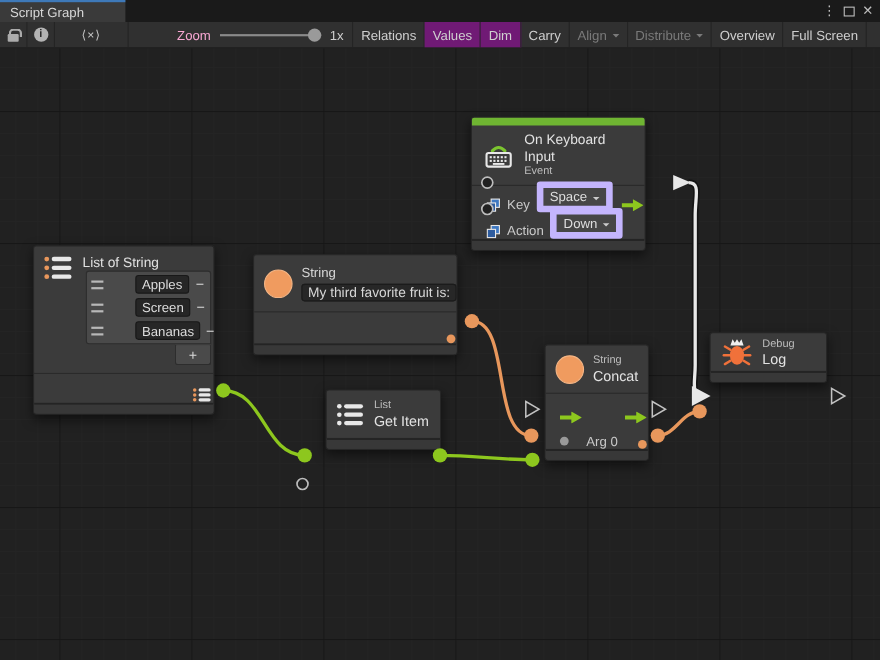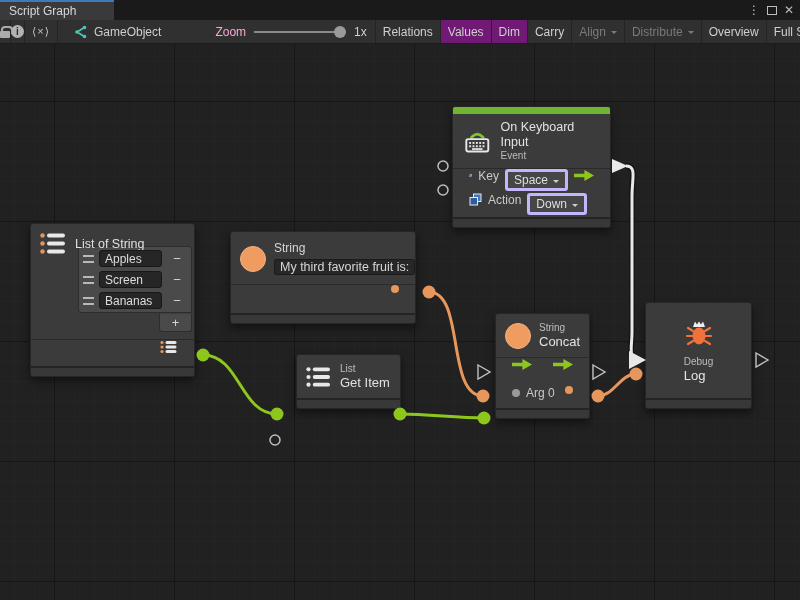--- a/index.html
+++ b/index.html
@@ -54,39 +54,39 @@
     background-size:120px 120px,120px 120px,20px 20px,20px 20px;
     background-position:54px 0,0 57px,14px 0,0 17px;}
 
   
   .node{position:absolute;background:var(--node-bg);border:1px solid var(--node-border);border-radius:3px;box-shadow:0 4px 10px rgba(0,0,0,.5);color:#cfcfcf;z-index:1;}
   .node-accent{height:7px;background:var(--accent-green);border-radius:2px 2px 0 0;}
   .node-head{display:flex;align-items:center;gap:8px;padding:6px 9px;}
   .titles .cat{font-size:10px;color:#bdbdbd;line-height:12px;}
   .titles .name{font-size:13px;color:#e2e2e2;line-height:15px;}
   .node-rows{border-top:1px solid #2a2a2a;}
-  .row{display:flex;align-items:flex-start;gap:6px;padding:0 16px;font-size:12px;color:#c9c9c9;}
+  .row{display:flex;align-items:flex-end;gap:6px;padding:0 1px;font-size:12px;color:#c9c9c9;margin-left:12px;}
   .node-foot{height:10px;border-top:2px solid #242424;background:#383838;border-radius:0 0 3px 3px;}
   .dot{width:8px;height:8px;border-radius:50%;flex:0 0 auto;}
   .dot.gray{background:var(--port-gray);}
   .dot.orange{background:var(--wire-orange);}
   .dot.teal{background:var(--port-teal);}
   .flow-arrow{width:20px;height:13px;background:var(--wire-green);clip-path:polygon(0 36%,52% 36%,52% 8%,100% 50%,52% 92%,52% 64%,0 64%);flex:0 0 auto;}
   .orange-circle{width:26px;height:26px;border-radius:50%;background:#F09B5F;border:1px solid #f4b585;flex:0 0 auto;}
-  .dropdown{display:inline-flex;align-items:center;background:#464646;border:3px solid #c4b5fd;border-radius:3px;padding:1px 6px;color:#dedede;font-size:12px;}
+  .dropdown{display:inline-flex;align-items:center;background:#464646;border:6px solid #c4b5fd;border-radius:3px;padding:1px 6px;color:#dedede;font-size:12px;}
   .dropdown .caret-down{border-top-color:#cccccc;margin-top:5px;}
   .valuebox{background:#262626;border:1px solid #191919;border-radius:3px;color:#dddddd;font-size:12px;padding:0 5px;height:18px;line-height:17px;}
   .textfield{background:#272727;border:1px solid #1b1b1b;border-radius:3px;color:#d6d6d6;font-size:12.5px;padding:0 5px;height:18px;line-height:17px;width:140px;white-space:nowrap;overflow:hidden;}
 
   
   .list-wrap{margin:1px 2px 0 47px;}
   .list-panel{background:#4a4a4a;border:1px solid #2d2d2d;border-radius:3px 3px 0 3px;padding:1px 2px;}
   .list-row{display:flex;align-items:center;height:21px;gap:5px;padding:0 2px;}
   .drag-handle{width:11px;height:8px;border-top:2px solid #b8b8b8;border-bottom:2px solid #b8b8b8;flex:0 0 auto;}
-  .list-field{flex:1;background:#262626;border:1px solid #181818;border-radius:3px;color:#dddddd;font-size:12px;padding:0 5px;height:17px;line-height:16px;}
+  .list-field{flex:1;background:#262626;border:1px solid #181818;border-radius:3px;color:#dddddd;font-size:12px;padding:0 5px;height:17px;line-height:16px;margin-left:24px;}
   .minus-btn{width:20px;text-align:center;color:#d8d8d8;font-size:13px;}
   .plus-bar{margin-left:auto;width:33px;height:19px;background:#4a4a4a;border:1px solid #2d2d2d;border-top:1px solid #3e3e3e;border-radius:0 0 3px 3px;display:flex;align-items:center;justify-content:center;color:#d8d8d8;font-size:13px;}
   .plus-row{display:flex;}
 
   .overlay{position:absolute;left:0;top:0;width:800px;height:556px;z-index:5;pointer-events:none;}
 </style>
 </head>
 <body>
 
 <div id="app">
@@ -105,29 +105,20 @@
   <div class="toolbar">
     <div class="tbtn icon-only">
         <span class="lock-body"></span>
       </div>
     <div class="tbtn icon-only">
         <span class="info-circle">i</span>
       </div>
     <div class="tbtn codebtn">
         <span class="code-glyph">⟨×⟩</span>
       </div>
-    <div class="go-wrap">
-      <svg width="16" height="16" viewBox="0 0 16 16">
-        <polyline points="12.5,3.5 5,8 12.5,12.5" fill="none" stroke="#49C5B1" stroke-width="1.8"></polyline>
-        <circle cx="12.5" cy="3.5" r="1.8" fill="#49C5B1"></circle>
-        <circle cx="5" cy="8" r="1.8" fill="#49C5B1"></circle>
-        <circle cx="12.5" cy="12.5" r="1.8" fill="#49C5B1"></circle>
-      </svg>
-      <span>GameObject</span>
-    </div>
     <div class="spacer" style="flex:0 0 36px;"></div>
     <div class="zoom-wrap">
       <span class="zoom-label">Zoom</span>
       <span class="slider">
         <span class="track"></span>
         <span class="handle"></span>
       </span>
       <span>1x</span>
     </div>
     <div class="tbtn">
@@ -153,21 +144,21 @@
     <div class="tbtn">
         <span>Overview</span>
       </div>
     <div class="tbtn">
         <span>Full Screen</span>
       </div>
   </div>
 
   <div class="canvas">
 
-    <div class="node" style="left:452px;top:62px;width:159px;">
+    <div class="node" style="left:428px;top:62px;width:159px;">
       <div class="node-accent"></div>
       <div class="node-head">
         <svg width="32" height="28" viewBox="0 0 32 28">
           <path d="M10 10 Q16 3.5 22 10" stroke="#7CC52F" stroke-width="3" fill="none" stroke-linecap="round"></path>
           <rect x="4.5" y="12" width="23" height="13" rx="2" fill="none" stroke="#E8E8E8" stroke-width="2"></rect>
           <g fill="#E8E8E8">
             <rect x="7.5" y="15" width="2" height="2"></rect>
               <rect x="11" y="15" width="2" height="2"></rect>
               <rect x="14.5" y="15" width="2" height="2"></rect>
               <rect x="18" y="15" width="2" height="2"></rect>
@@ -208,21 +199,21 @@
               <span>Down</span>
               <span class="caret-down"></span>
             </span>
         </div>
       </div>
       <div class="node-foot"></div>
     </div>
 
     <div class="node" style="left:30px;top:179px;width:165px;">
       <div style="padding:8px 0 3px 0;">
-        <div style="display:flex;align-items:center;gap:8px;padding-left:9px;">
+        <div style="display:flex;align-items:flex-start;gap:8px;padding-left:9px;">
           <svg width="27" height="23" viewBox="0 0 27 23">
             <g>
                 <circle cx="2.5" cy="3.5" r="2.2" fill="#E8975C"></circle>
                 <rect x="7" y="1.5" width="18" height="4" rx="2" fill="#E8E8E8"></rect>
                <circle cx="2.5" cy="11.5" r="2.2" fill="#E8975C"></circle>
                 <rect x="7" y="9.5" width="18" height="4" rx="2" fill="#E8E8E8"></rect>
                <circle cx="2.5" cy="19.5" r="2.2" fill="#E8975C"></circle>
                 <rect x="7" y="17.5" width="18" height="4" rx="2" fill="#E8E8E8"></rect>
               </g>
           </svg>
@@ -312,32 +303,32 @@
           <div class="cat">String</div>
           <div class="name">Concat</div>
         </div>
       </div>
       <div class="node-rows">
         <div class="row" style="height:28px;justify-content:space-between;">
           <span class="flow-arrow"></span>
           <span class="flow-arrow"></span>
         </div>
         <div class="row" style="height:22px;justify-content:space-between;">
-          <span style="display:flex;align-items:center;gap:6px;">
+          <span style="display:flex;align-items:center;gap:16px;">
             <span class="dot gray"></span>
             <span>Arg 0</span>
           </span>
           <span class="dot orange"></span>
         </div>
       </div>
       <div class="node-foot"></div>
     </div>
 
     <div class="node" style="left:645px;top:258px;width:107px;">
-      <div class="node-head" style="padding:15px 9px;flex-direction:column;">
+      <div class="node-head" style="padding:2px 9px;">
         <svg width="30" height="30" viewBox="0 0 30 30">
           <path d="M9 9 L11 3.5 L13 6.5 L15 3.5 L17 6.5 L19 3.5 L21 9 Z" fill="#EFEFEF"></path>
           <g stroke="#F0713A" stroke-width="2.2" stroke-linecap="round">
             <path d="M9 13 L4 10"></path>
               <path d="M8.5 18 L3 18"></path>
               <path d="M9 23 L4 26"></path>
             <path d="M21 13 L26 10"></path>
               <path d="M21.5 18 L27 18"></path>
               <path d="M21 23 L26 26"></path>
           </g>

